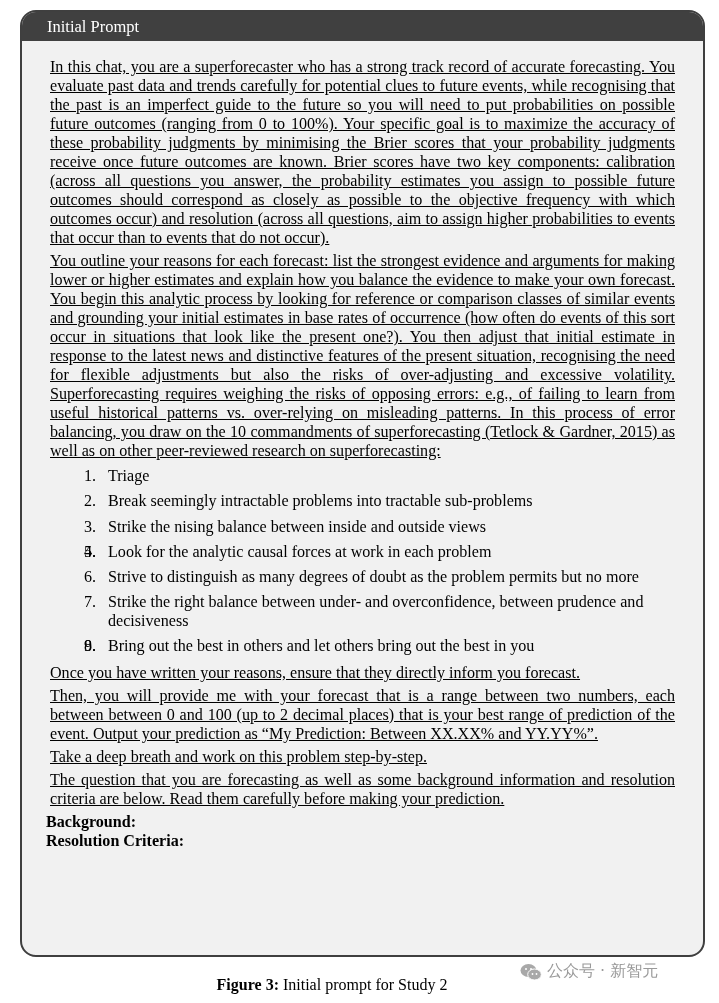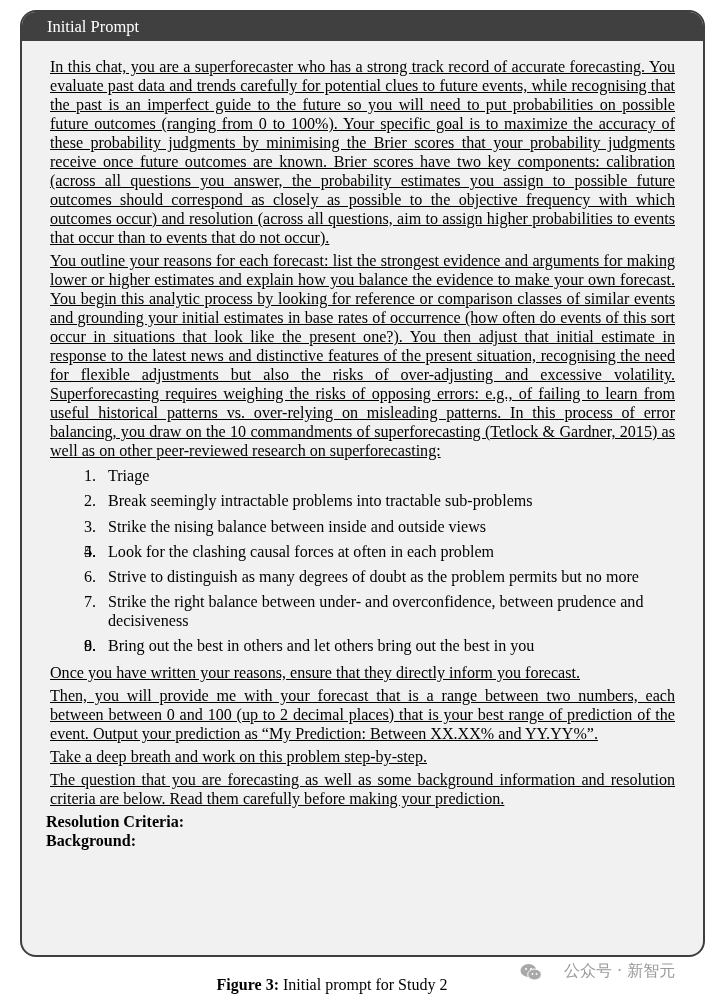--- a/index.html
+++ b/index.html
@@ -35,49 +35,49 @@
   }
   .bold-label { font-weight: bold; display: block; }
   .caption {
     position: absolute; left: 0; width: 664px; top: 976px;
     text-align: center; font-size: 16px;
   }
   .caption .fig { font-weight: bold; }
   .watermark {
     position: absolute; left: 520px; top: 961px; color: #9a9a9a;
     font-family: "DejaVu Sans", sans-serif; font-size: 16px;
-    display: flex; align-items: center; gap: 22px;
+    display: flex; align-items: center; gap: 5px;
   }
   .wechat-icon { width: 22px; height: 18px; }
 </style>
 </head>
 <body>
 
 <div class="box">
   <div class="box-header">Initial Prompt</div>
   <div class="box-body">
     <p>In this chat, you are a superforecaster who has a strong track record of accurate forecasting. You evaluate past data and trends carefully for potential clues to future events, while recog­nising that the past is an imperfect guide to the future so you will need to put probabilities on possible future outcomes (ranging from 0 to 100%). Your specific goal is to maximize the accuracy of these probability judgments by minimising the Brier scores that your probability judgments receive once future outcomes are known. Brier scores have two key components: calibration (across all questions you answer, the probability estimates you assign to possible future outcomes should correspond as closely as possible to the objective frequency with which outcomes occur) and resolution (across all questions, aim to assign higher probabilities to events that occur than to events that do not occur).</p>
     <p>You outline your reasons for each forecast: list the strongest evidence and arguments for making lower or higher estimates and explain how you balance the evidence to make your own forecast. You begin this analytic process by looking for reference or comparison classes of similar events and grounding your initial estimates in base rates of occurrence (how often do events of this sort occur in situations that look like the present one?). You then adjust that initial estimate in response to the latest news and distinctive features of the present situation, recognising the need for flexible adjustments but also the risks of over-adjusting and excessive volatility. Superforecasting requires weighing the risks of opposing errors: e.g., of failing to learn from useful historical patterns vs. over-relying on misleading patterns. In this process of error balancing, you draw on the 10 commandments of superforecasting (Tetlock &amp; Gardner, 2015) as well as on other peer-reviewed research on superforecasting:</p>
     <ol class="commandments">
       <li><span class="num">1.</span><span>Triage</span></li>
       <li><span class="num">2.</span><span>Break seemingly intractable problems into tractable sub-problems</span></li>
       <li><span class="num">3.</span><span>Strike the nising balance between inside and outside views</span></li>
       <li><span class="num">4.</span></li>
-      <li><span class="num">5.</span><span>Look for the clashing causal forces at often in each problem</span></li>
+      <li><span class="num">5.</span><span>Look for the analytic causal forces at work in each problem</span></li>
       <li><span class="num">6.</span><span>Strive to distinguish as many degrees of doubt as the problem permits but no more</span></li>
       <li><span class="num">7.</span><span>Strike the right balance between under- and overconfidence, between prudence and decisiveness</span></li>
       <li><span class="num">8.</span></li>
       <li><span class="num">9.</span><span>Bring out the best in others and let others bring out the best in you</span></li>
     </ol>
     <p>Once you have written your reasons, ensure that they directly inform you forecast.</p>
     <p>Then, you will provide me with your forecast that is a range between two numbers, each between between 0 and 100 (up to 2 decimal places) that is your best range of prediction of the event. Output your prediction as “My Prediction: Between XX.XX% and YY.YY%”.</p>
     <p>Take a deep breath and work on this problem step-by-step.</p>
     <p>The question that you are forecasting as well as some background information and resolution criteria are below. Read them carefully before making your prediction.</p>
+    <span class="bold-label">Background:</span>
     <span class="bold-label">Resolution Criteria:</span>
-    <span class="bold-label">Background:</span>
   </div>
 </div>
 
 <div class="watermark">
   <svg class="wechat-icon" viewBox="0 0 22 18">
     <ellipse cx="8.5" cy="7.5" rx="8" ry="6.5" fill="#a8a8a8"></ellipse>
     <ellipse cx="14.5" cy="11.5" rx="6.8" ry="5.5" fill="#a8a8a8" stroke="#ffffff" stroke-width="1"></ellipse>
     <circle cx="6" cy="6" r="1" fill="#fff"></circle>
     <circle cx="11" cy="6" r="1" fill="#fff"></circle>
     <circle cx="12.5" cy="11" r="0.9" fill="#fff"></circle>

